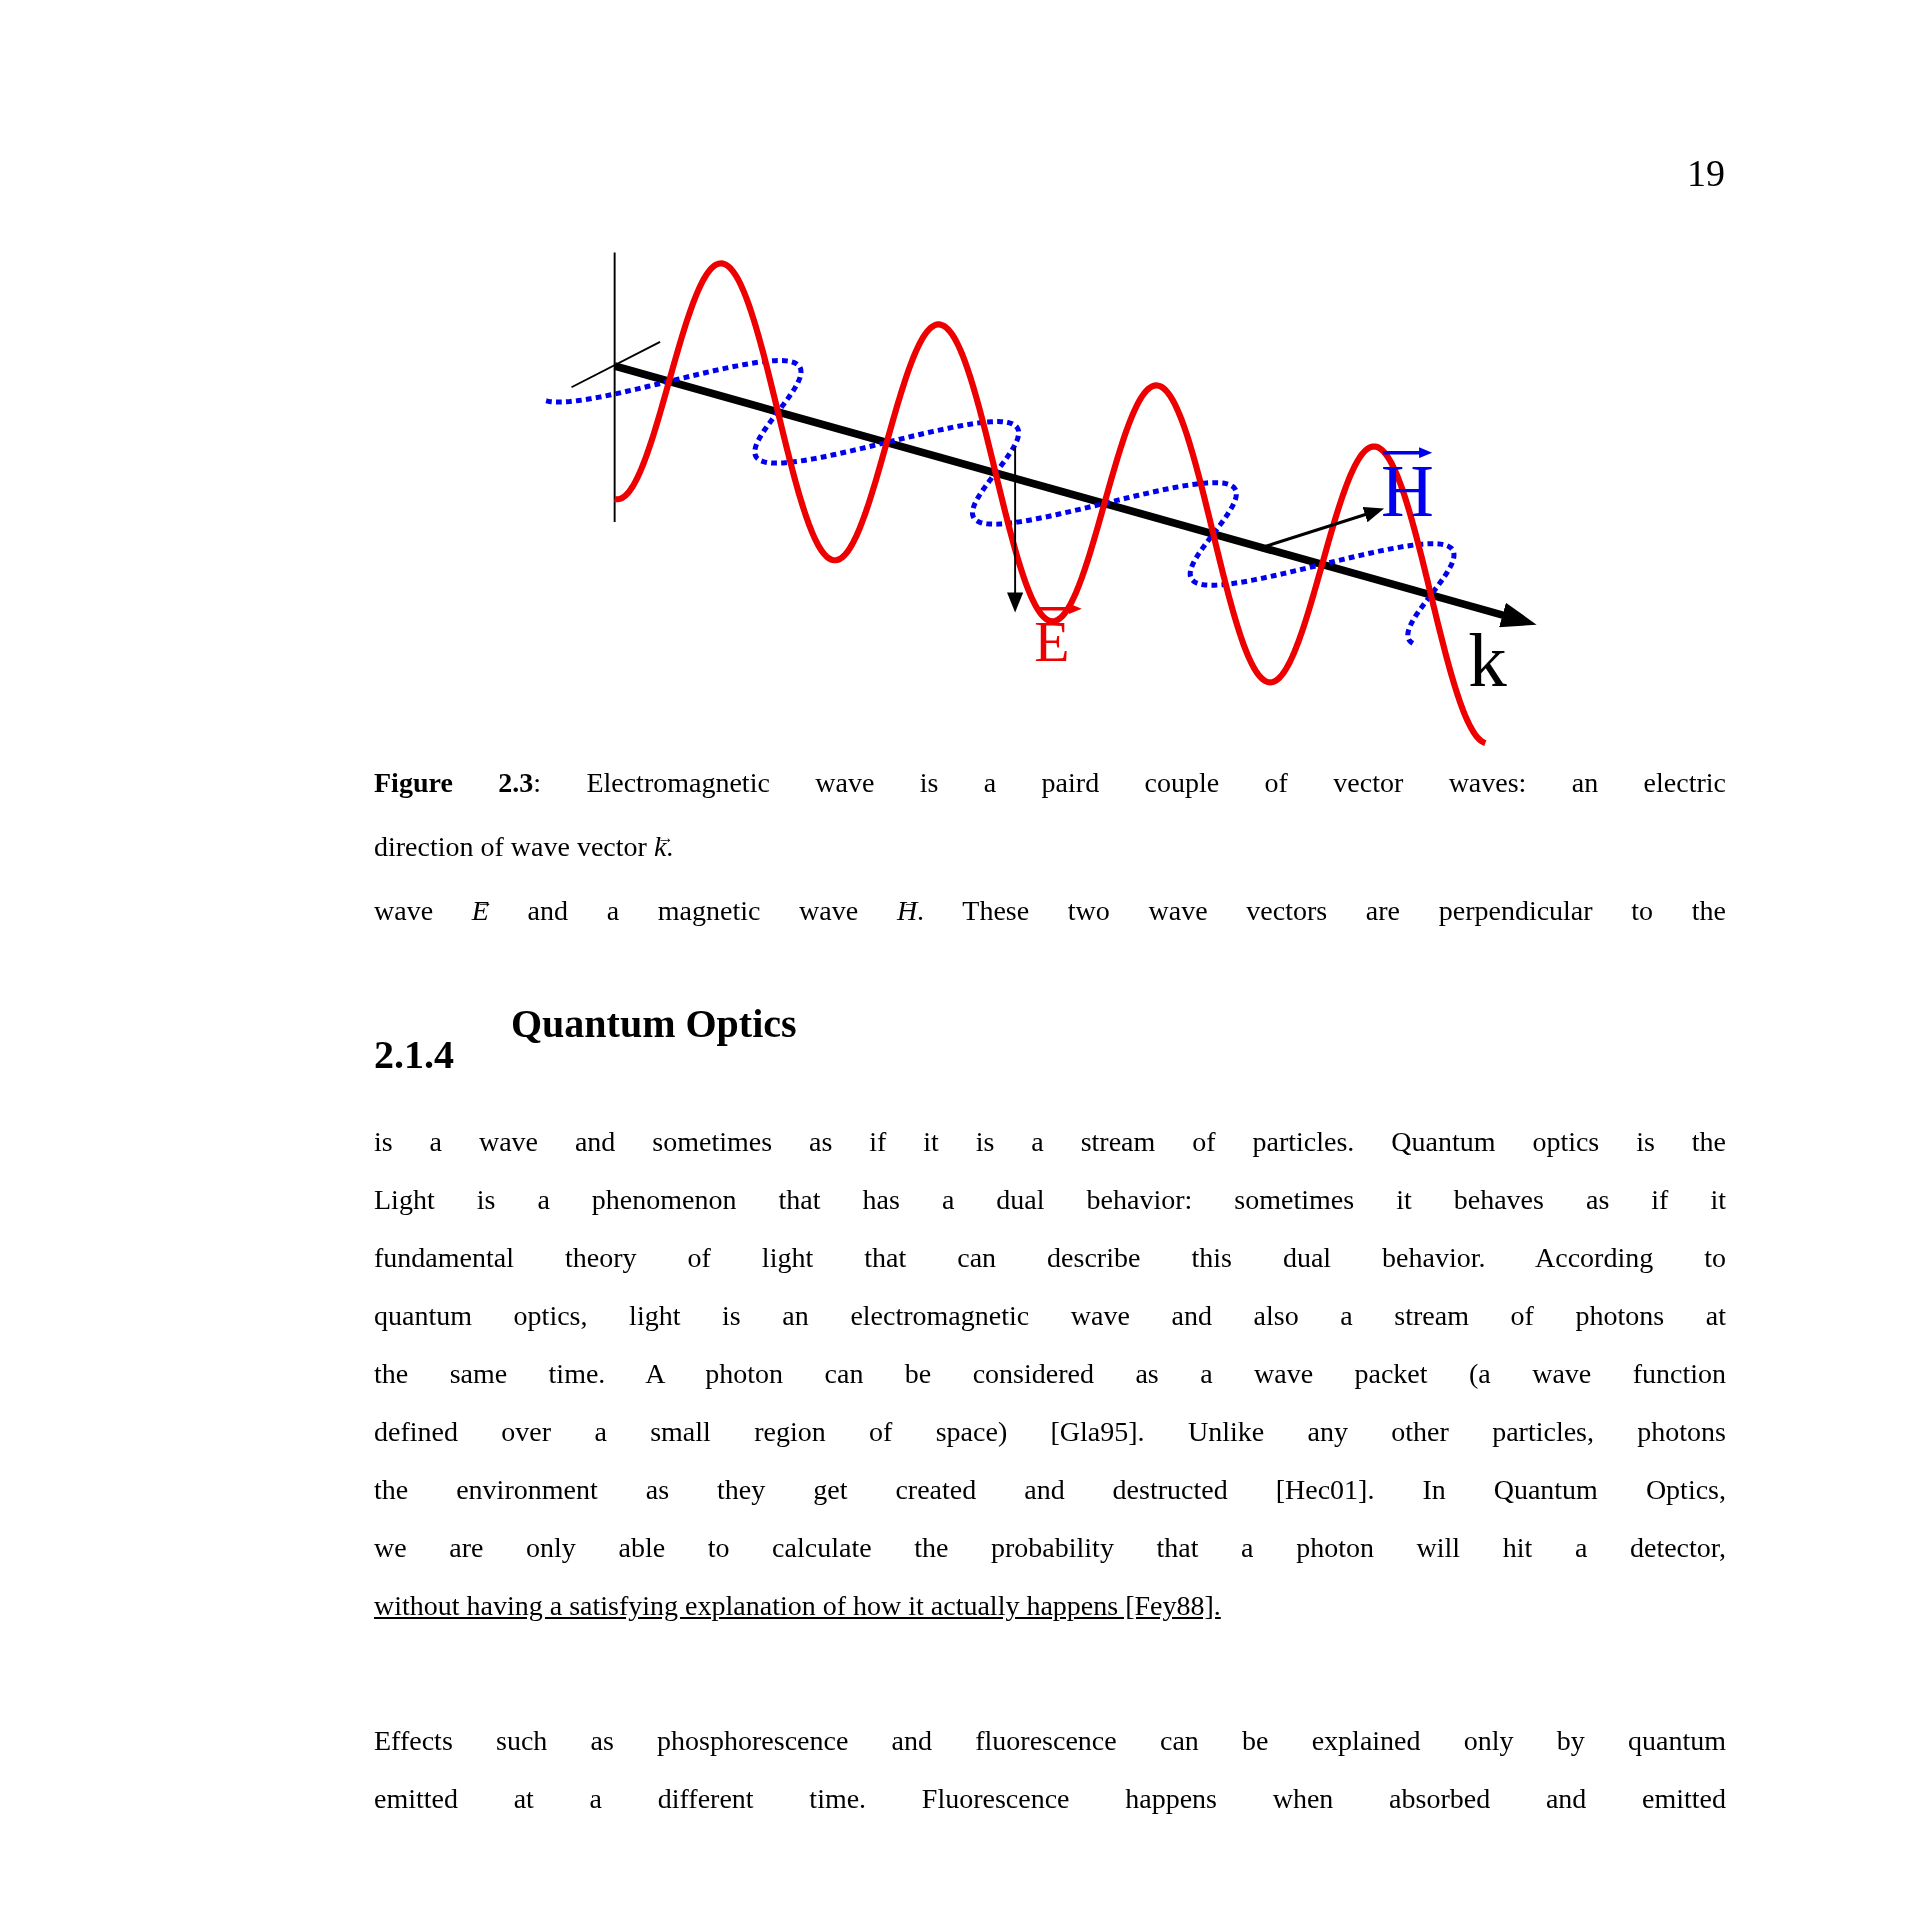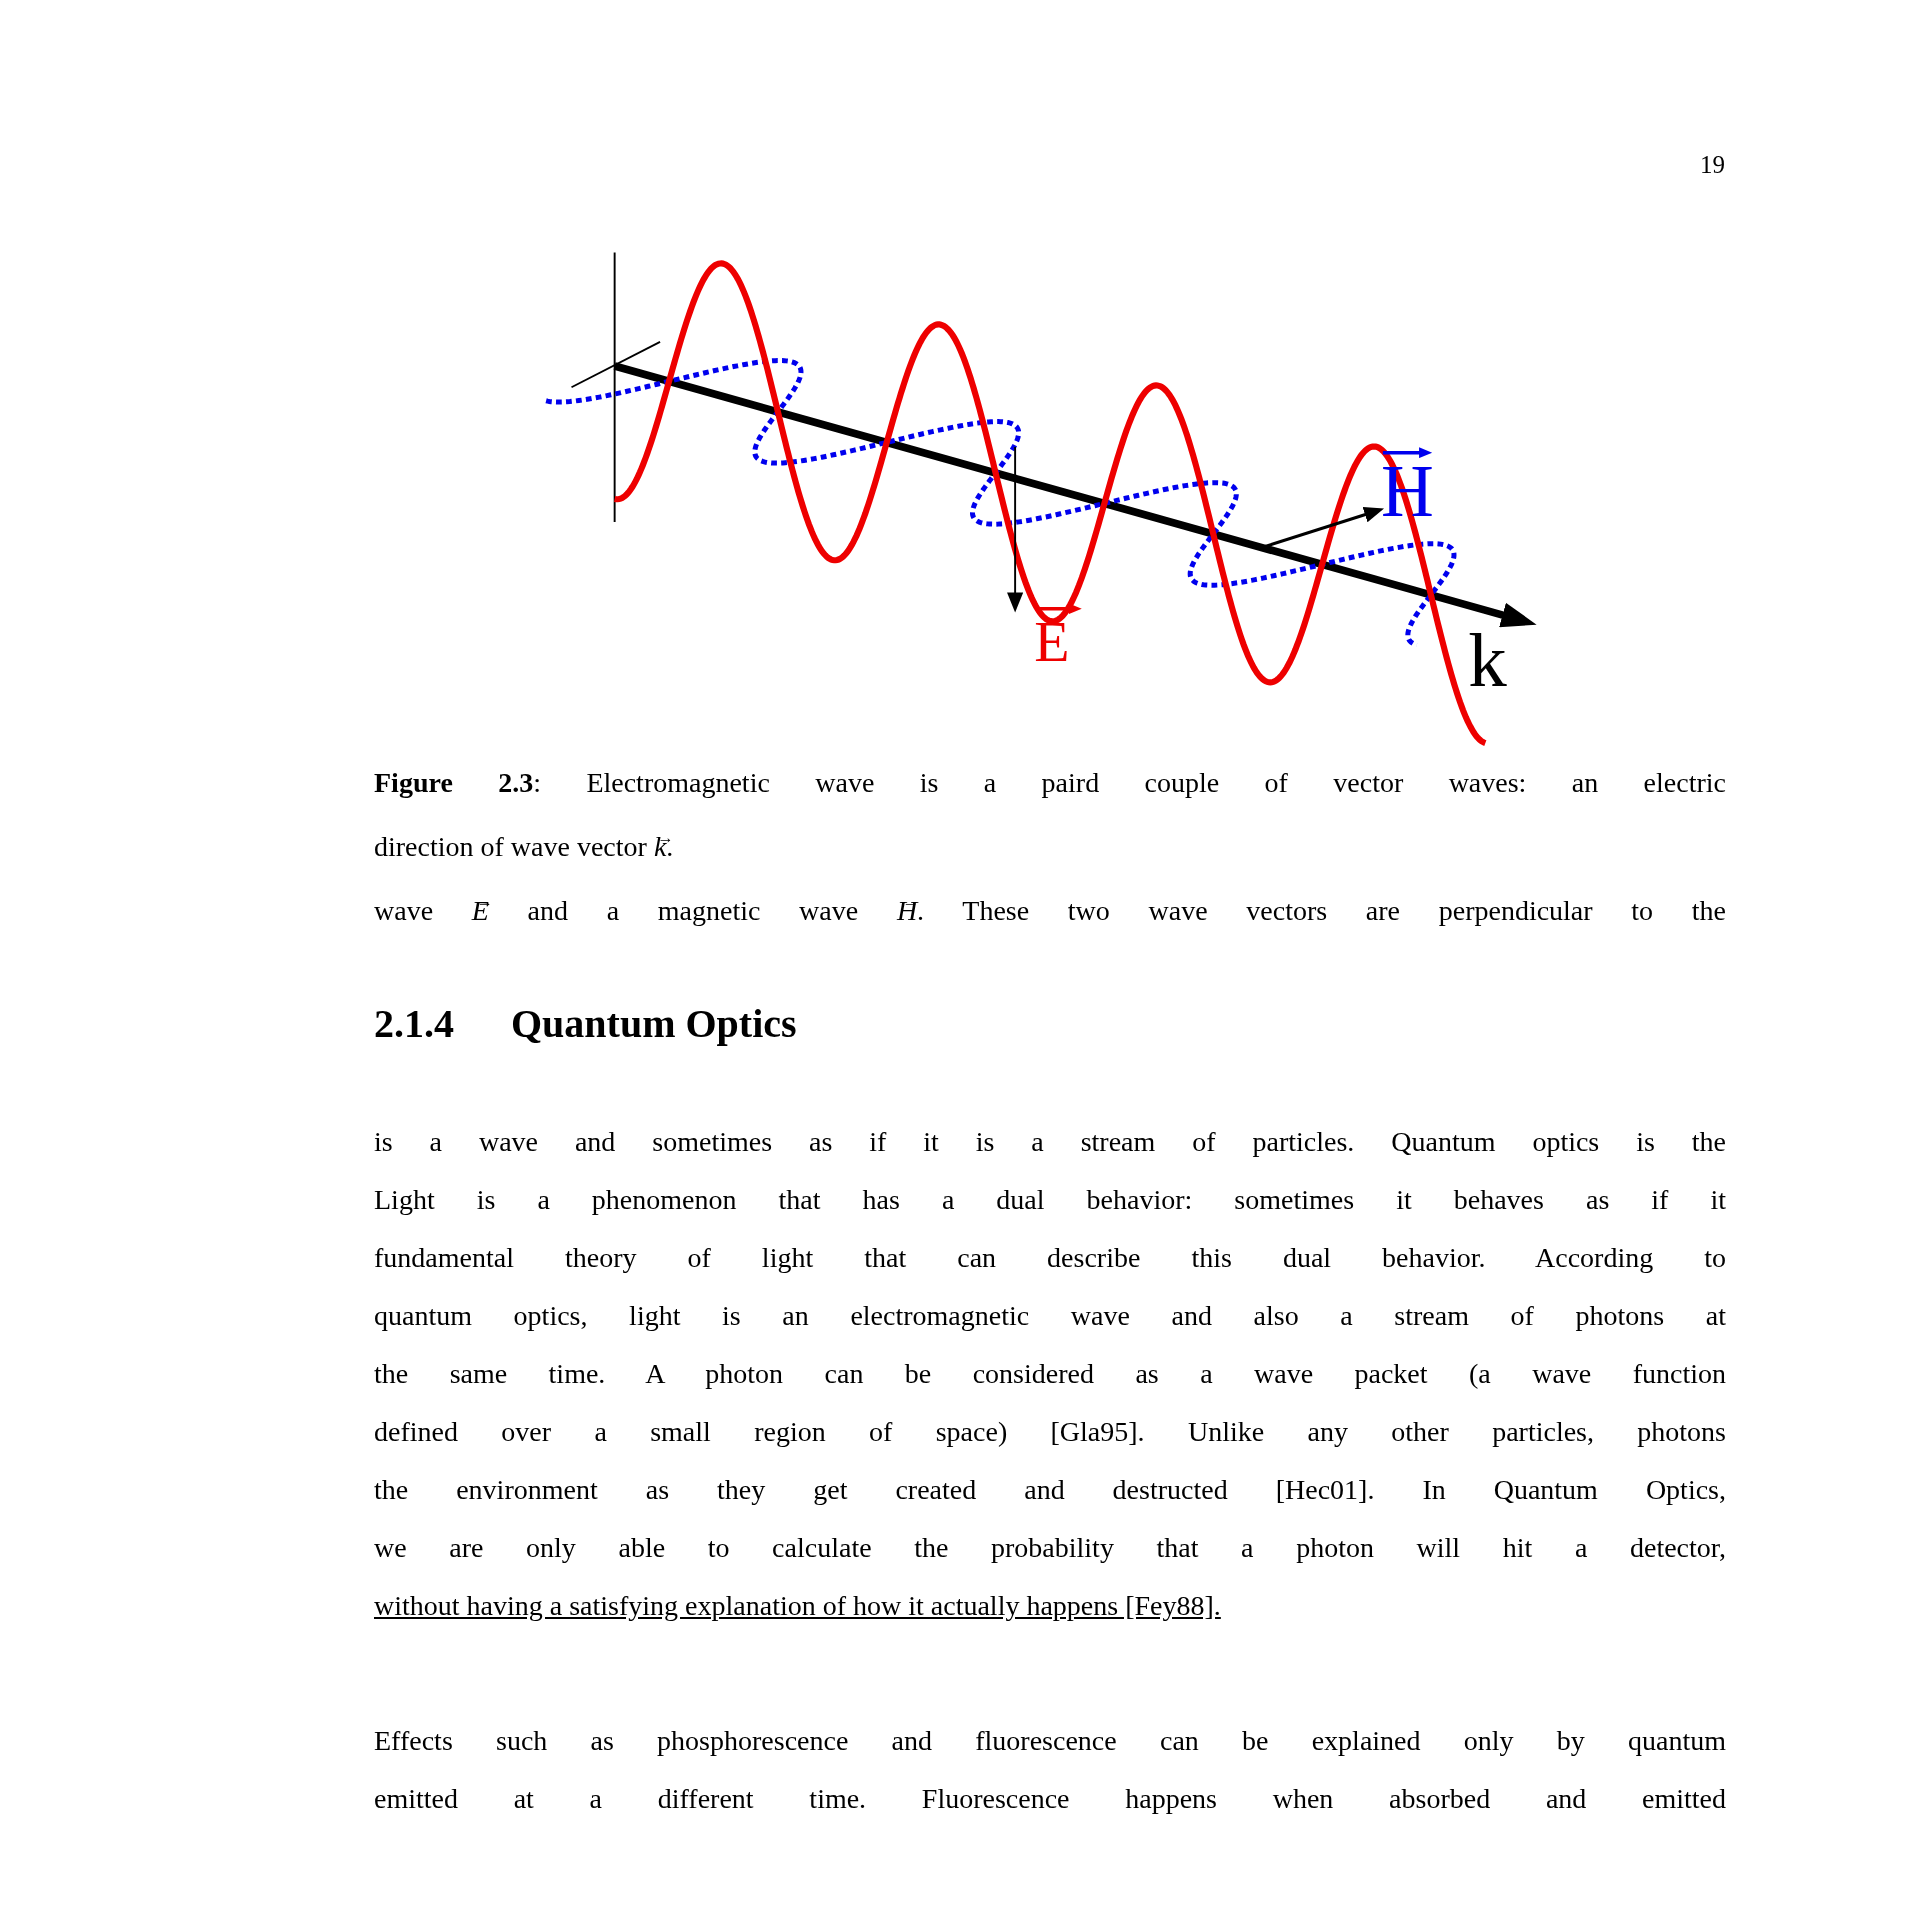--- a/index.html
+++ b/index.html
@@ -1,29 +1,29 @@
 <!DOCTYPE html>
 <html style="font-size:6.2px"><head>
 <meta charset="utf-8">
 <style>
   html,body{margin:0;padding:0;background:#e8e8e8;}
   .page{
     position:relative; width:1965px; height:2542px; background:#ffffff;
     font-family:"Liberation Serif","DejaVu Serif",serif; color:#000; overflow:hidden;
   }
-  .pageno{position:absolute; top:151px; right:240px; font-size:25px;}
+  .pageno{position:absolute; top:151px; right:240px; font-size:38px;}
   .fig{position:absolute; left:524px; top:239px; width:1040px; height:516px;}
   .caption{position:absolute; left:374px; top:751px; width:1352px; font-size:28px; line-height:64px;}
   .cline{text-align:justify; text-align-last:justify;}
   .cline.last{text-align-last:left;}
   .cline .b{font-weight:bold;}
   .vec{font-style:italic; position:relative; display:inline-block;}
   .vec::after{content:"\2192"; position:absolute; left:28%; top:-0.58em; font-size:0.58em; font-style:normal;}
   .heading{position:absolute; left:374px; top:1000px; font-size:40px; font-weight:bold; display:flex;}
-  .heading .num{margin-right:57px;}
+  .heading .num{margin-right:57px;margin-top:31px;}
   .body{position:absolute; left:374px; top:1113px; width:1352px; font-size:28px; line-height:58px;}
   .para{margin-bottom:77px;}
   .line{text-align:justify; text-align-last:justify;}
   .line.last{text-align-last:left;text-decoration:underline;}
 </style>
 </head>
 <body>
 
 <div class="page">
 

